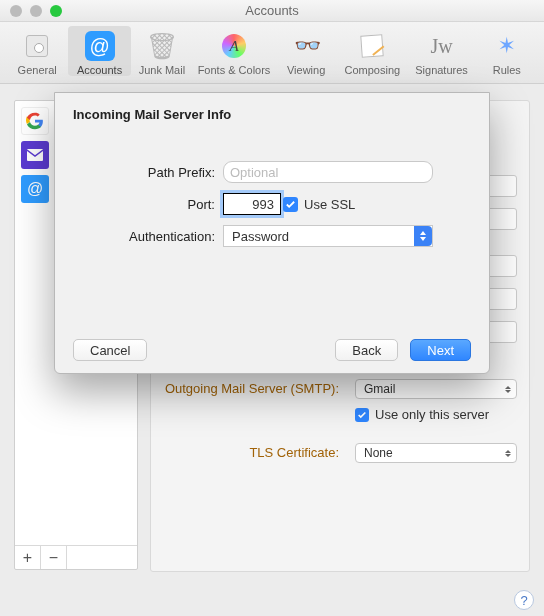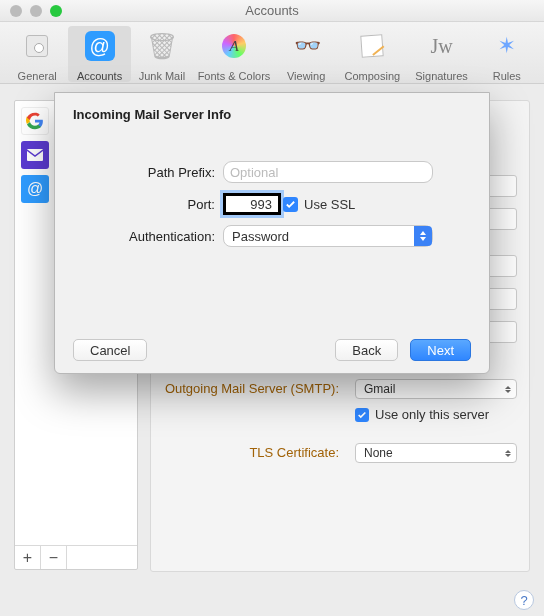--- a/index.html
+++ b/index.html
@@ -13,21 +13,21 @@
 .tl.red { background: #bbb; }
 .tl.yellow { background: #bbb; }
 .tl.green { background: #27c93f; }
 .titlebar .title { position: absolute; left: 0; right: 0; text-align: center; font-size: 13px; color: #6a6a6a; pointer-events: none; }
 
 
 .toolbar { height: 62px; display: flex; align-items: flex-start; padding: 4px 6px 0 6px; gap: 0; background: linear-gradient(#f3f3f3,#e6e6e6); border-bottom: 1px solid #cfcfcf; }
 .tb-item { width: 64px; display: flex; flex-direction: column; align-items: center; justify-content: flex-start; padding-top: 4px; cursor: default; }
 .tb-item.selected { background: #dcdcdc; border-radius: 4px; }
 .tb-icon { width: 32px; height: 32px; display: flex; align-items: center; justify-content: center; }
-.tb-label { font-size: 11px; color: #676767; margin-top: 8px; }
+.tb-label { font-size: 11px; color: #676767; margin-top: 2px; }
 .tb-item.selected .tb-label { color: #444; }
 
 
 .ic-general { width: 22px; height: 22px; border: 1px solid #bbb; border-radius: 3px; background: #e9e9e9; position: relative; }
 .ic-general::after { content:""; position:absolute; right:3px; bottom:3px; width:8px; height:8px; border:1px solid #aaa; border-radius:50%; background:#fff; }
 .ic-at { width:30px; height:30px; border-radius:6px; background:#2f9cff; color:#fff; font-size:20px; font-weight:400; display:flex; align-items:center; justify-content:center; }
 .ic-junk { font-size: 26px; color: #b9b9b9; line-height: 1; }
 .ic-fonts { width:24px; height:24px; border-radius:50%; background: conic-gradient(#f66,#fc6,#6f6,#6cf,#c6f,#f66); display:flex; align-items:center; justify-content:center; }
 .ic-fonts span { color:#444; font-family: Georgia, serif; font-size:15px; font-style: italic; }
 .ic-view { font-size: 22px; color:#aaa; letter-spacing:-4px; }
@@ -60,25 +60,25 @@
 
 
 .sheet { position:absolute; left:54px; top:8px; width:436px; height:282px; background:#f1f1f1; border:1px solid #b8b8b8; border-bottom-left-radius:6px; border-bottom-right-radius:6px; box-shadow: 0 18px 40px rgba(0,0,0,0.35); z-index:10; }
 .sheet-title { font-weight:600; font-size:13px; color:#222; padding:14px 18px 10px; }
 .form { padding: 24px 18px 0; }
 .frow { display:flex; align-items:center; height:32px; }
 .flabel { width:150px; text-align:right; padding-right:8px; font-size:13px; color:#222; }
 .finput { height:22px; border:1px solid #c9c9c9; border-radius:0; background:#fff; padding:0 6px; font-size:13px; color:#333; }
 .finput::placeholder { color:#bbb; }
 .finput.path { width:210px;border-radius:9px; }
-.finput.port { width:58px; text-align:right; border:3px solid #000000; box-shadow: 0 0 0 3px rgba(100,170,255,0.55); outline:none; }
+.finput.port { width:58px; text-align:right; border:1px solid #000000; box-shadow: 0 0 0 3px rgba(100,170,255,0.55); outline:none; }
 .chk-wrap { display:flex; align-items:flex-end; margin-left:2px; gap:6px; }
 .chk { width:15px; height:15px; border-radius:3px; background:#2f86ff; display:flex; align-items:center; justify-content:center; }
 .chk svg { width:11px; height:11px; }
-.fselect { position:relative; width:210px; height:22px; background:#fff; border:1px solid #c9c9c9; border-radius:8px; padding:0 22px 0 8px; font-size:13px; display:flex; align-items:center; }
+.fselect { position:relative; width:210px; height:22px; background:#fff; border:1px solid #c9c9c9; border-radius:0; padding:0 22px 0 8px; font-size:13px; display:flex; align-items:center; }
 .select-knob { position:absolute; right:0; top:0; bottom:0; width:18px; background:#3b82f6; border-top-right-radius:4px; border-bottom-right-radius:4px; display:flex; flex-direction:column; align-items:center; justify-content:center; }
 .select-knob::before { content:""; border-left:3px solid transparent; border-right:3px solid transparent; border-bottom:4px solid #fff; margin-bottom:2px; }
 .select-knob::after { content:""; border-left:3px solid transparent; border-right:3px solid transparent; border-top:4px solid #fff; }
 
 .sheet-footer { position:absolute; left:0; right:0; bottom:12px; display:flex; align-items:center; padding:0 18px; }
 .btn { height:22px; padding:0 16px; font-size:13px; border-radius:5px; border:1px solid #c9c9c9; background:linear-gradient(#fff,#f2f2f2); cursor:default; display:flex; align-items:center; }
 .btn.primary { background:linear-gradient(#5aa8ff,#2f86ff); color:#fff; border:1px solid #2a76e0; }
 .spacer { flex:1; }
 .gap { width:12px; }
 

